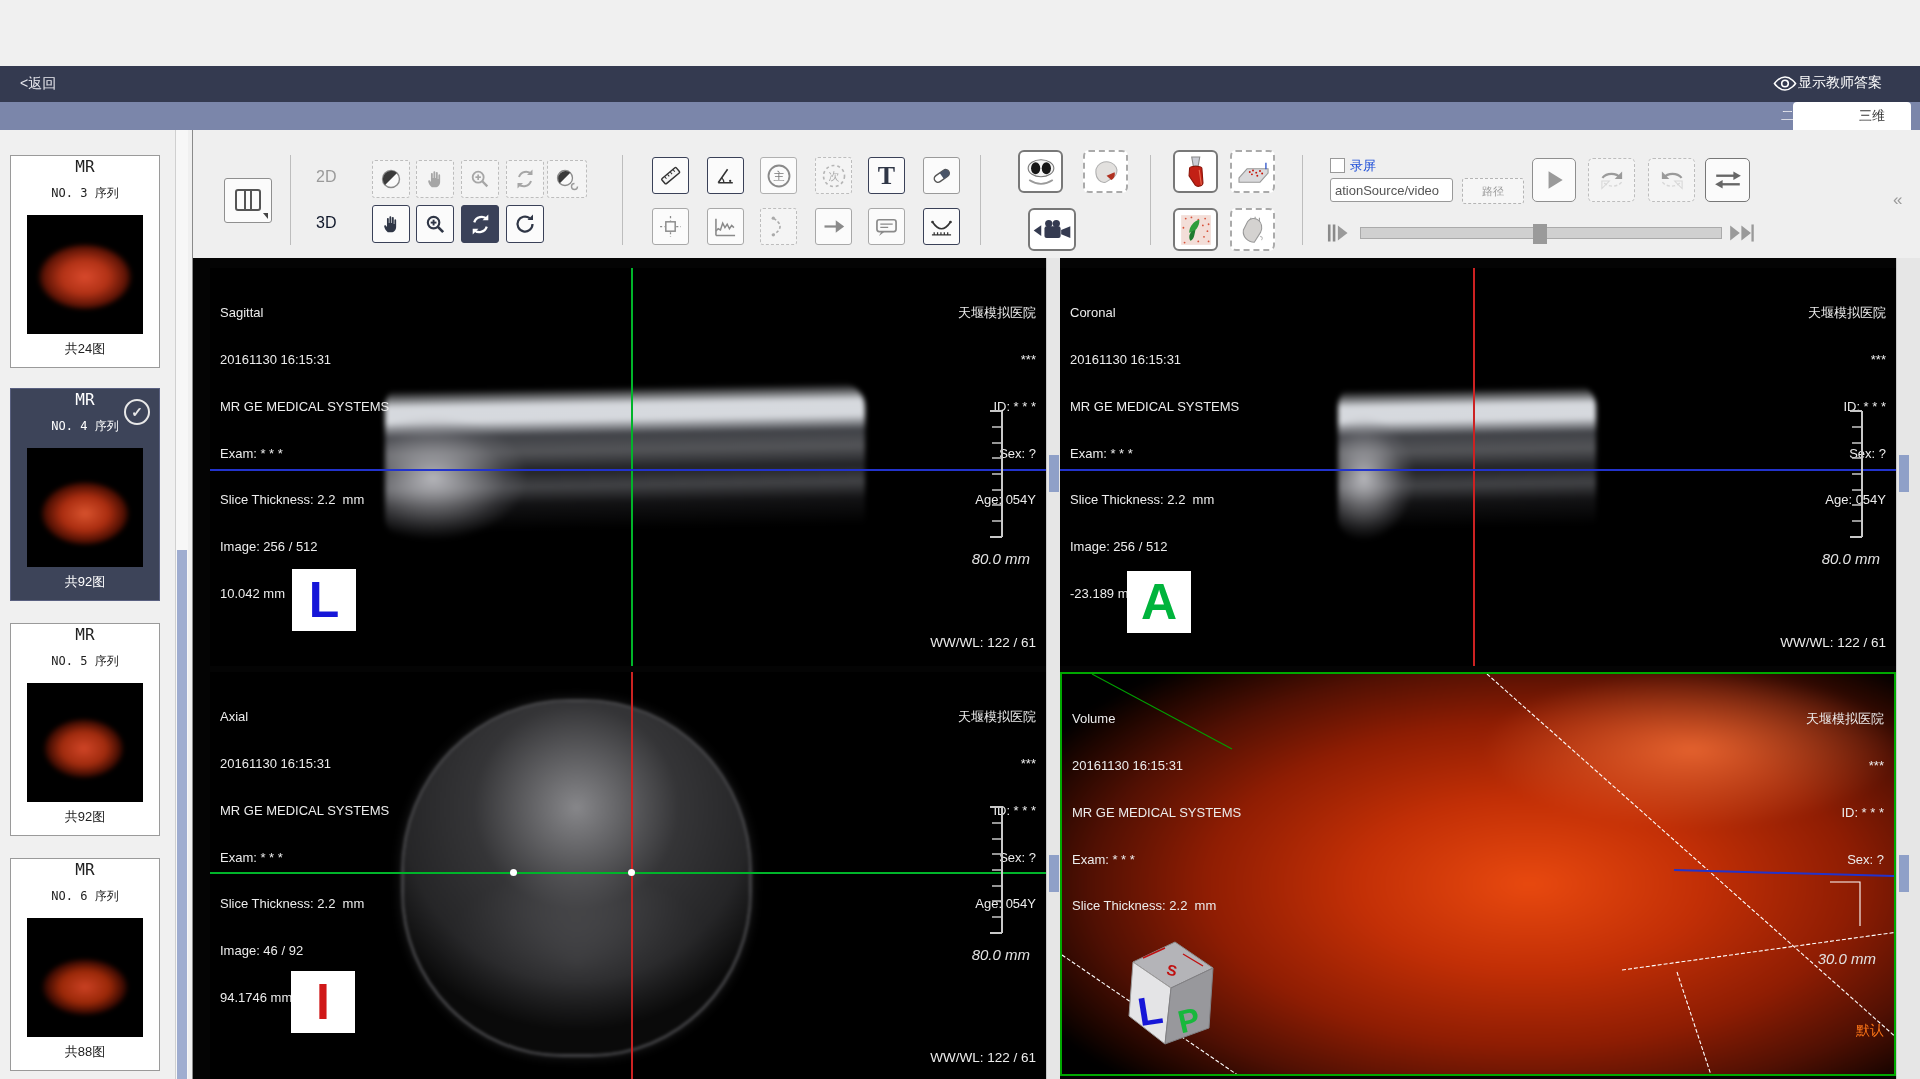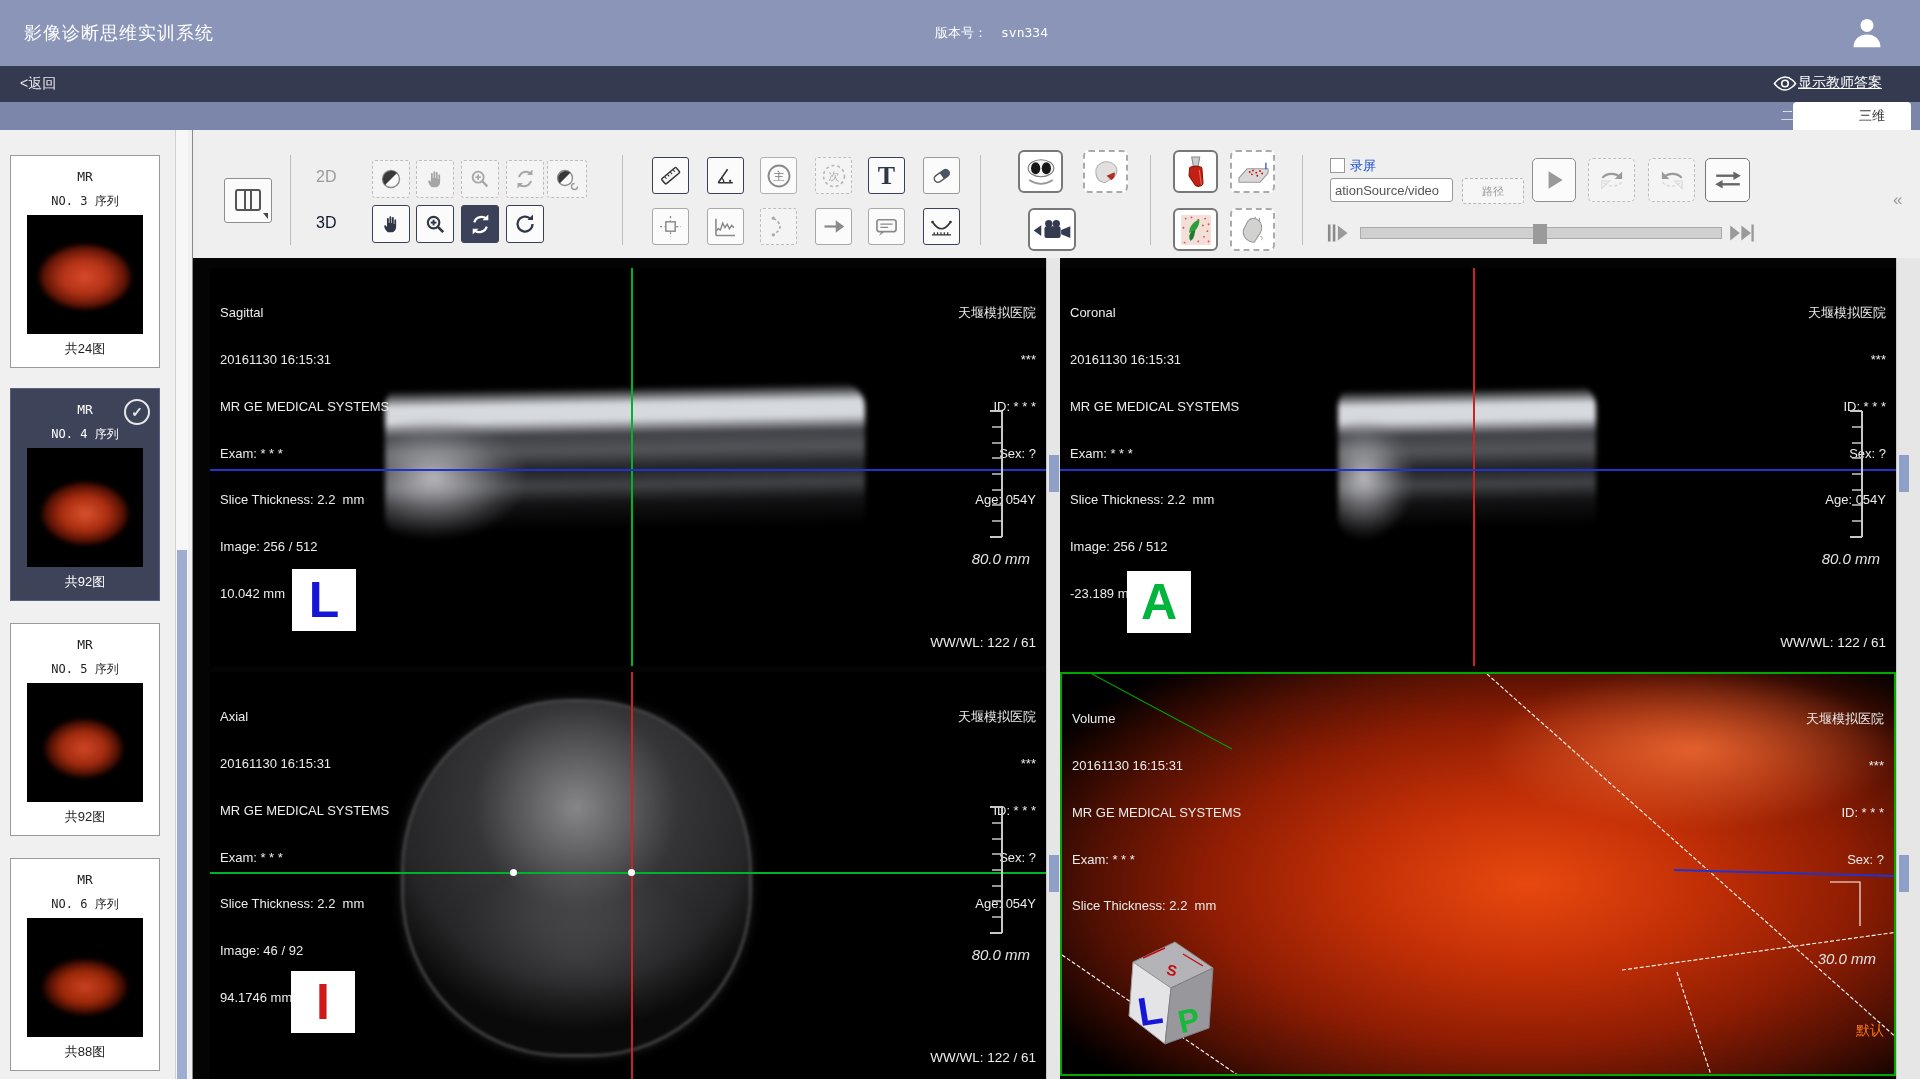--- a/index.html
+++ b/index.html
@@ -7,30 +7,30 @@
        font-family:"Liberation Sans",sans-serif;-webkit-font-smoothing:antialiased;}
   
   .header{position:absolute;left:0;top:0;width:1920px;height:66px;background:#8a95b8;}
   .app-title{position:absolute;left:24px;top:21px;color:#fff;font-size:18px;letter-spacing:1px;}
   .version{position:absolute;left:935px;top:24px;color:#fff;font-size:13px;}
   .version .vv{font-family:"DejaVu Sans Mono",monospace;margin-left:14px;font-size:13px;}
   .person{position:absolute;right:34px;top:14px;width:38px;height:38px;cursor:pointer;}
   
   .navbar{position:absolute;left:0;top:66px;width:1920px;height:36px;background:#343a50;}
   .back{position:absolute;left:20px;top:9px;color:#e8e8ee;font-size:14px;cursor:pointer;}
-  .show-ans{position:absolute;right:38px;top:8px;color:#fff;font-size:14px;cursor:pointer;display:flex;align-items:center;gap:1px;text-decoration:underline;}
+  .show-ans{position:absolute;right:38px;top:8px;color:#fff;font-size:14px;cursor:pointer;display:flex;align-items:center;gap:1px;}
   
   .tabstrip{position:absolute;left:0;top:102px;width:1920px;height:36px;background:#7b86aa;text-decoration:underline;}
   .tab{position:absolute;top:0;width:78px;height:28px;line-height:28px;text-align:center;font-size:13px;color:#f0f0f4;cursor:pointer;}
   .tab.t2d{right:87px;}
   .tab.t3d{right:9px;background:#fff;color:#333;border-radius:4px 4px 0 0;padding-left:40px;}
   
   .sidebar{position:absolute;left:0;top:130px;width:193px;height:949px;background:#f0f0f0;border-right:1px solid #8a8a8a;box-sizing:border-box;}
   .card{position:absolute;left:10px;width:150px;height:213px;background:#fff;border:1px solid #9a9a9a;box-sizing:border-box;cursor:pointer;text-align:center;color:#222;}
-  .card .mod{margin-top:13px;font-size:13px;font-family:"DejaVu Sans Mono",monospace;}
+  .card .mod{margin-top:1px;font-size:16px;font-family:"DejaVu Sans Mono",monospace;}
   .card .sname{margin-top:9px;font-size:12px;font-family:"DejaVu Sans Mono",monospace;}
   .card .thumb{position:absolute;left:16px;top:59px;width:116px;height:119px;background:#000;overflow:hidden;}
   .card .thumb i{position:absolute;inset:0;filter:blur(2px);display:block;}
   .card .cnt{position:absolute;left:0;width:100%;top:184px;font-size:13px;}
   .card.sel{background:#3d4459;color:#fff;border-color:#596080;}
   .check{position:absolute;right:9px;top:10px;width:22px;height:22px;border:2px solid #e8e8e8;border-radius:50%;
          color:#e8e8e8;font-size:14px;line-height:22px;text-align:center;font-weight:bold;}
   .t3 i{background:radial-gradient(ellipse 48% 33% at 50% 52%,#d8492c 0%,#b23216 42%,#5c1305 74%,rgba(0,0,0,0) 86%);}
   .t4 i{background:radial-gradient(ellipse 44% 31% at 50% 55%,#d8532e 0%,#aa2d10 46%,#4a0e02 78%,rgba(0,0,0,0) 88%);}
   .t5 i{background:radial-gradient(ellipse 40% 29% at 49% 55%,#d04527 0%,#a02b0e 48%,#3f0c02 78%,rgba(0,0,0,0) 88%);}
@@ -92,30 +92,20 @@
       radial-gradient(ellipse 42% 30% at 72% 22%,rgba(255,120,60,.75),rgba(0,0,0,0) 55%),
       radial-gradient(ellipse 64% 60% at 54% 50%,#e8490f 0%,#c22f06 30%,#8f1d03 56%,#511003 76%,#1c0500 90%,rgba(0,0,0,0) 97%);}
   .wire{position:absolute;left:0;top:0;}
   svg text{font-family:"Liberation Sans",sans-serif;}
 </style>
 </head>
 <body>
 
 <div id="app">
 
-  <div class="header">
-    <div class="app-title">影像诊断思维实训系统</div>
-    <div class="version">
-      <span>版本号：</span><span class="vv">svn334</span>
-    </div>
-    <svg class="person" viewBox="0 0 24 24">
-      <circle cx="12" cy="7.2" r="4.1" fill="#fff"></circle>
-      <path d="M3.5 21c0-5 3.8-8 8.5-8s8.5 3 8.5 8z" fill="#fff"></path>
-    </svg>
-  </div>
 
   <div class="navbar">
     <div class="back">&lt;返回</div>
     <div class="show-ans">
       <svg width="24" height="17" viewBox="0 0 24 16">
         <path d="M1.5 8s4.3-6.5 10.5-6.5S22.5 8 22.5 8 18.2 14.5 12 14.5 1.5 8 1.5 8z" fill="none" stroke="#fff" stroke-width="1.6"></path>
         <circle cx="12" cy="8" r="3.3" fill="none" stroke="#fff" stroke-width="1.6"></circle>
       </svg>
       <span>显示教师答案</span>
     </div>

